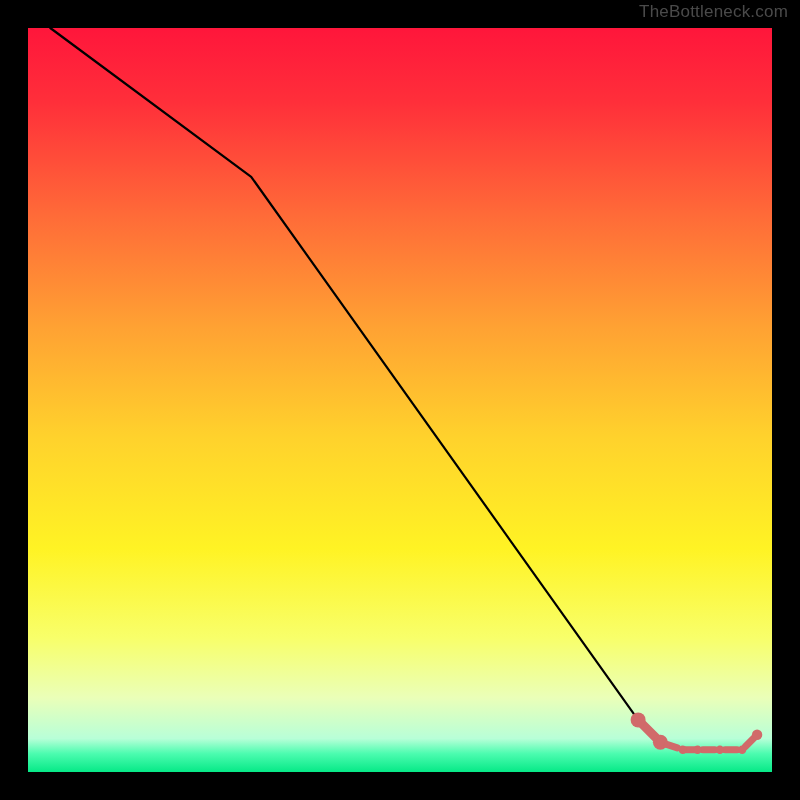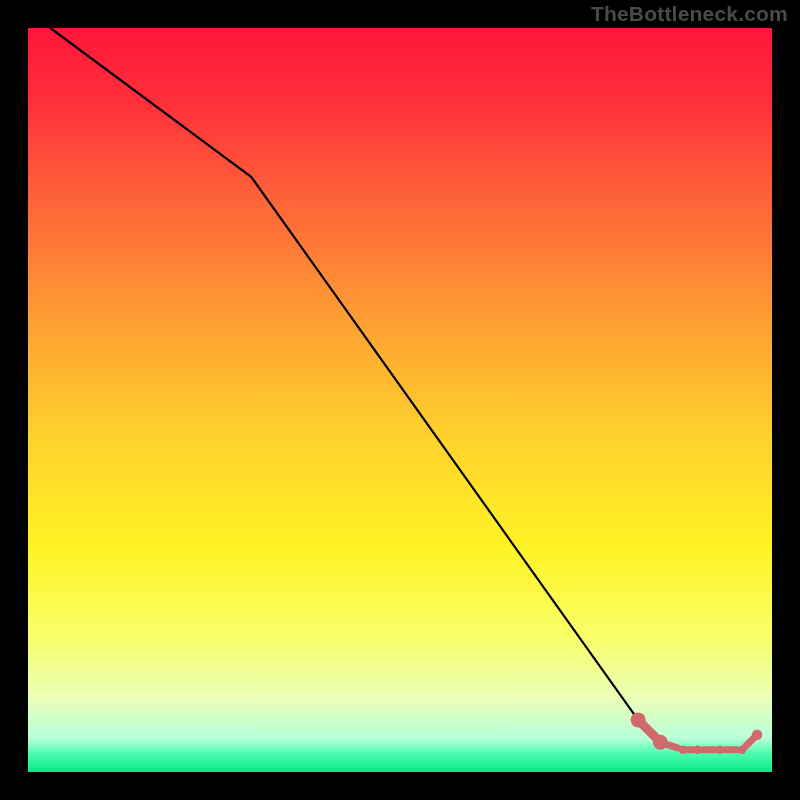--- a/index.html
+++ b/index.html
@@ -14,22 +14,22 @@
   .stage {
     position: relative;
     width: 800px;
     height: 800px;
   }
   .watermark {
     position: absolute;
     top: 2px;
     right: 12px;
     color: #4a4a4a;
-    font-size: 21px;
-    font-weight: 700;
+    font-size: 17px;
+    font-weight: 400;
     letter-spacing: 0.2px;
     user-select: none;
   }
   svg { display: block; }
 </style>
 </head>
 <body>
 
 <div class="stage">
   <svg id="chart-svg" width="800" height="800" viewBox="0 0 800 800">

